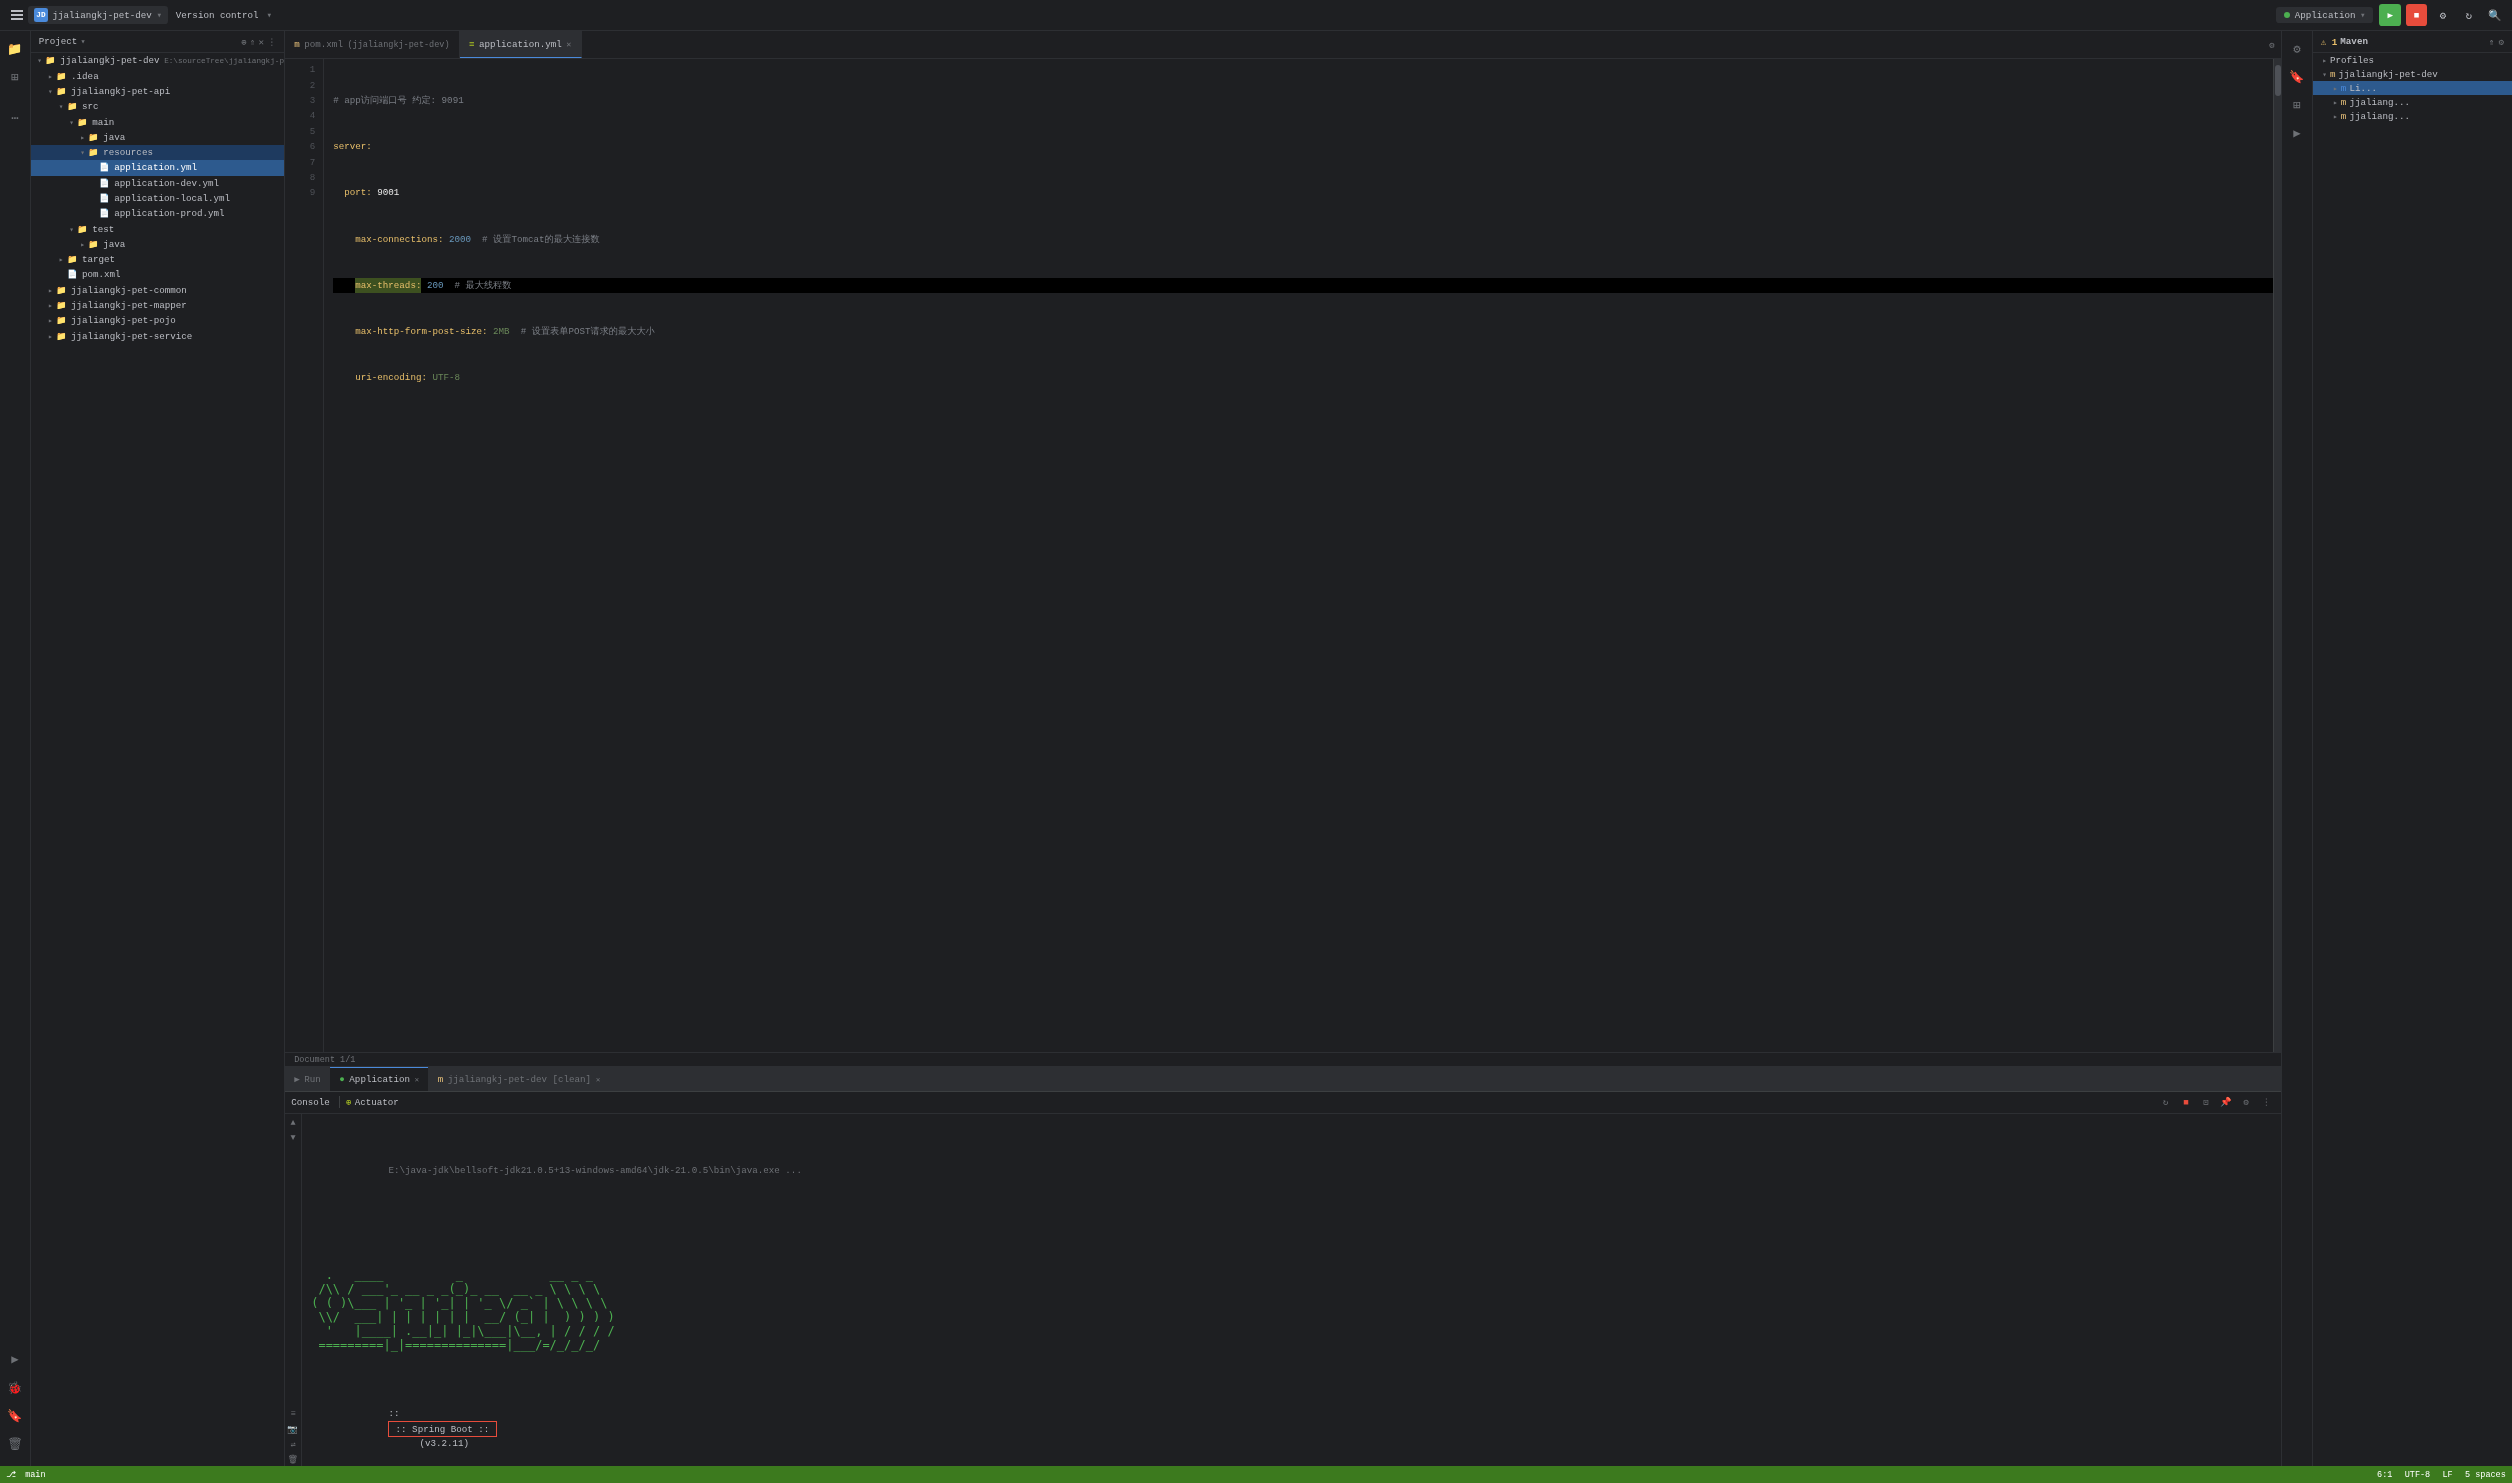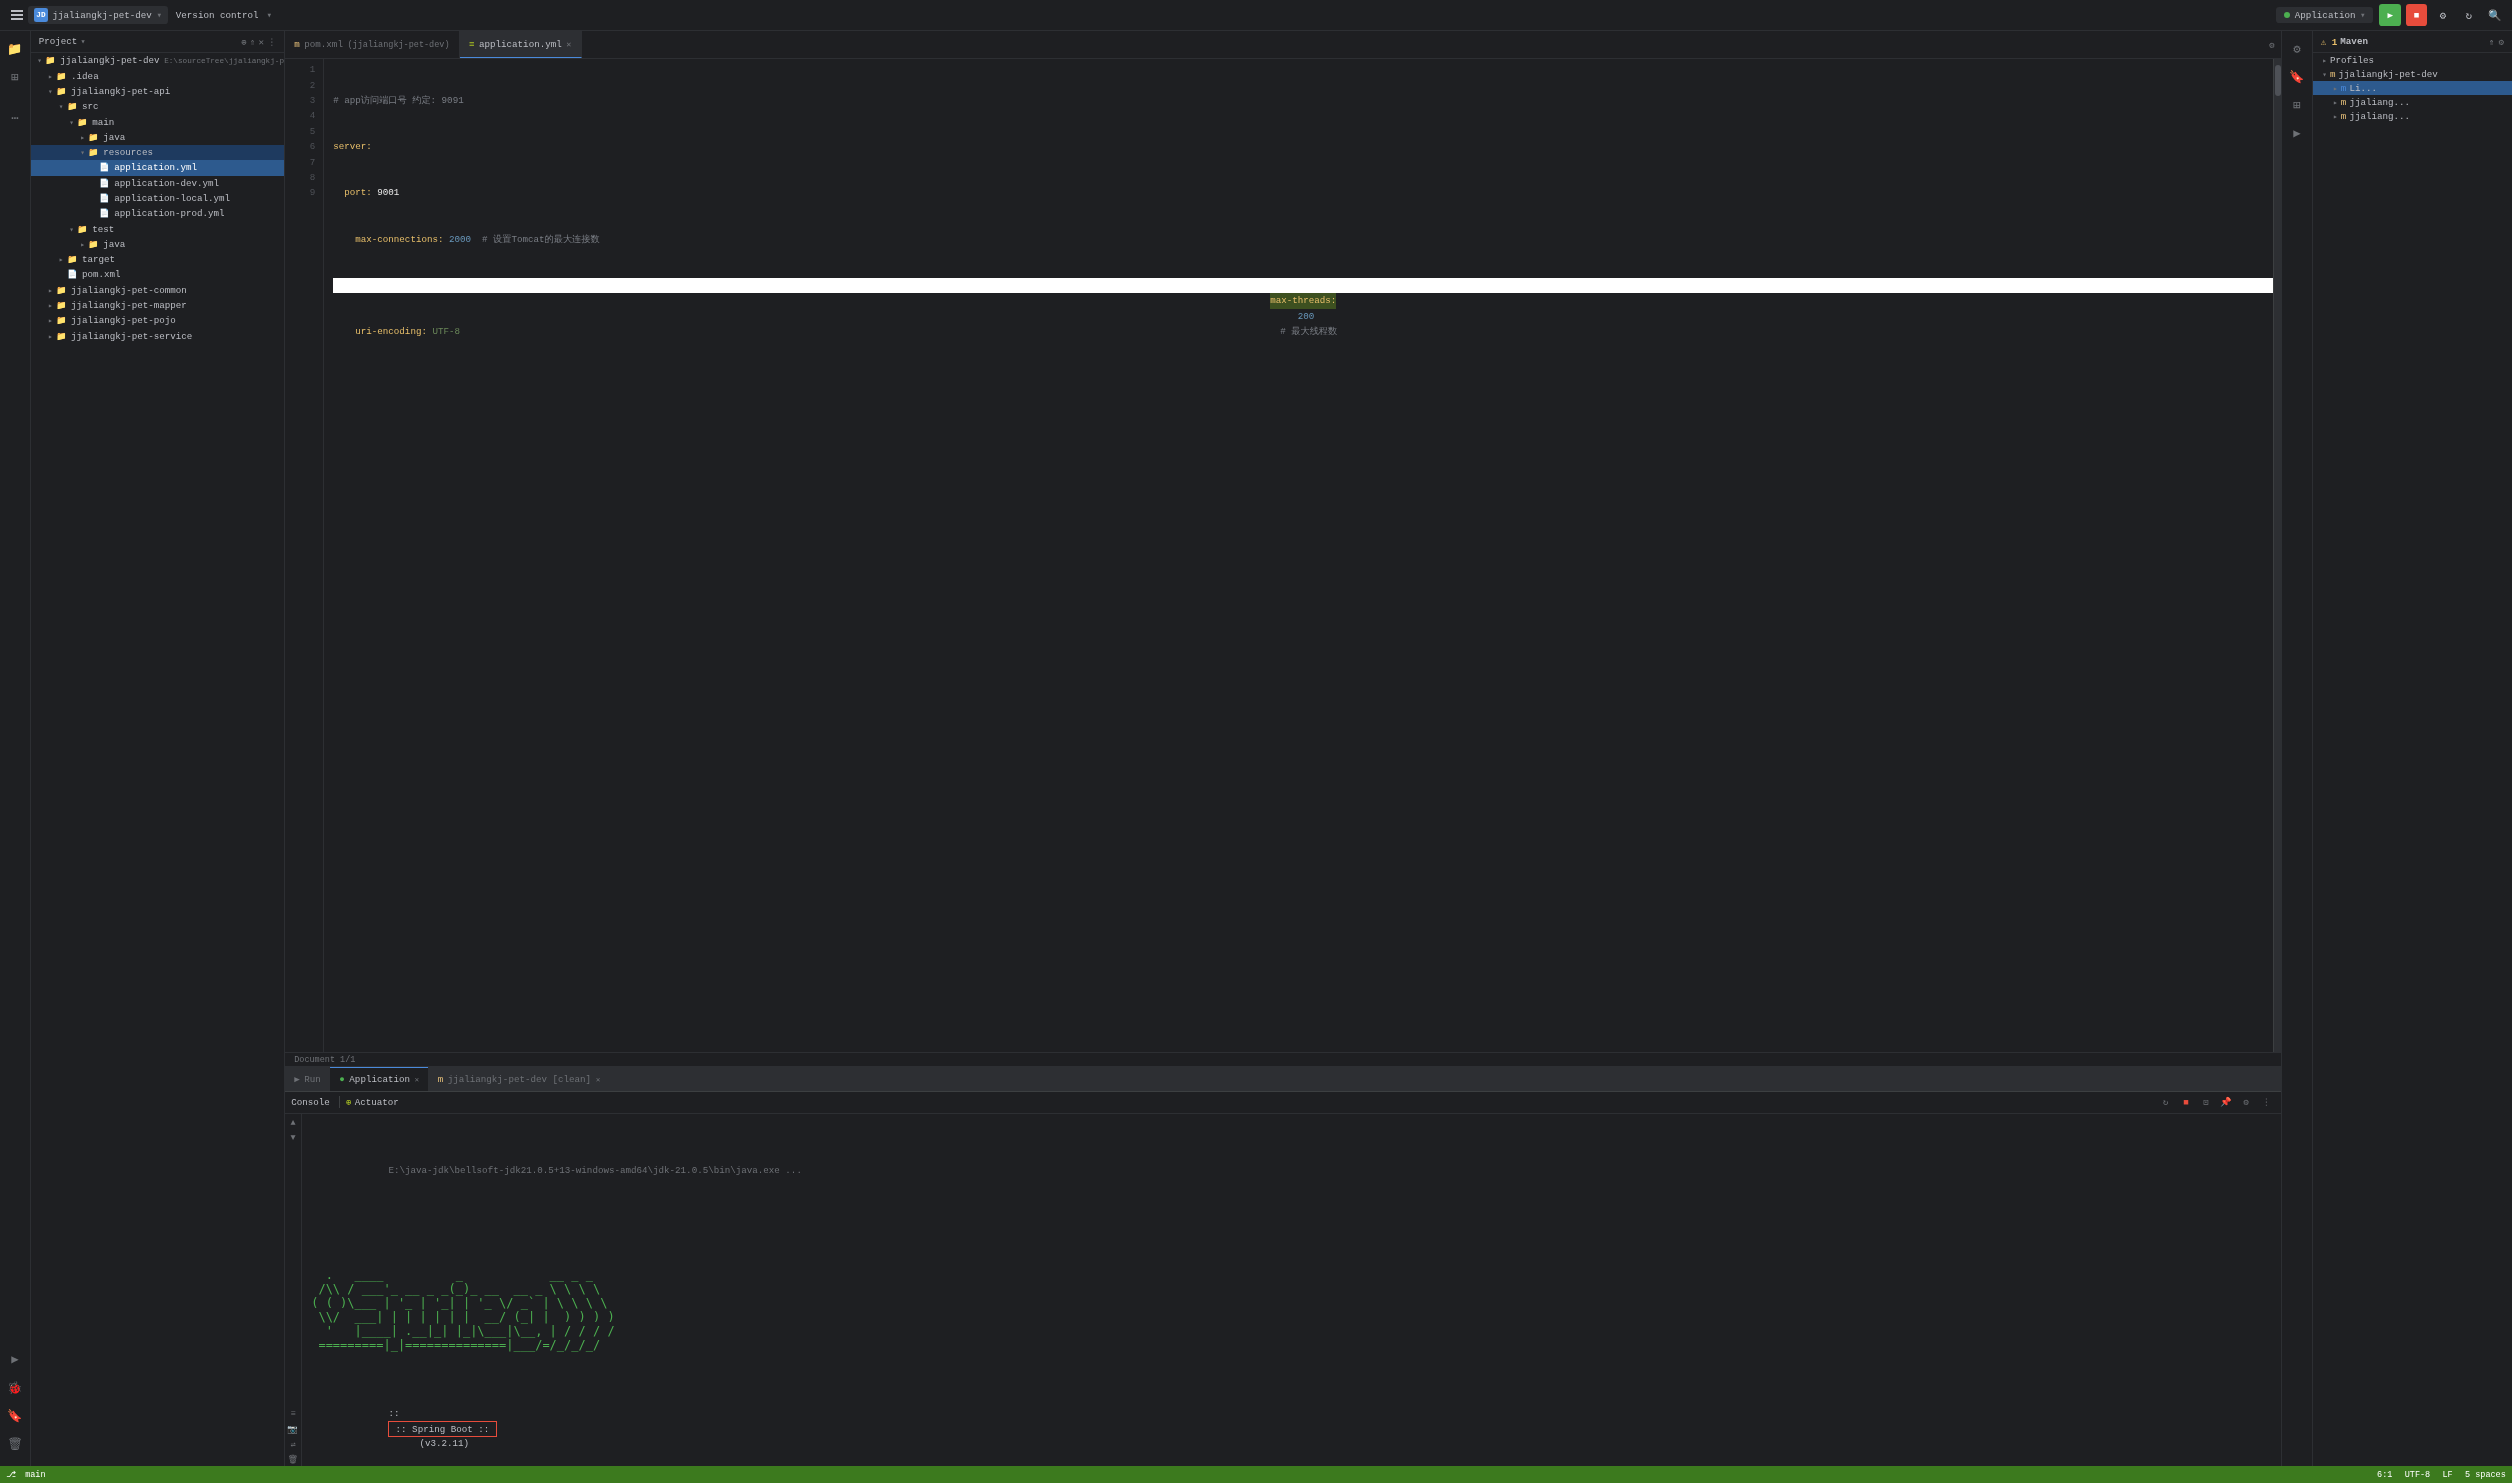--- a/index.html
+++ b/index.html
@@ -764,22 +764,25 @@
           </div>
           <div class="code-line">
             <span class="c-yellow">server:</span>
           </div>
           <div class="code-line">
             <span>&nbsp;&nbsp;</span><span class="c-yellow">port:</span><span class="c-white"> 9001</span>
           </div>
           <div class="code-line">
             <span>&nbsp;&nbsp;&nbsp;&nbsp;</span><span class="c-yellow">max-connections:</span><span class="c-num"> 2000</span><span class="c-comment">  # 设置Tomcat的最大连接数</span>
           </div>
-          <div class="code-line" style="background:#ffffff;flex-direction:column;">
+          <div class="code-line" style="background:#000000;">
             <span>&nbsp;&nbsp;&nbsp;&nbsp;</span><span class="c-yellow" style="background:#3d5020;">max-threads:</span><span class="c-num"> 200</span><span class="c-comment">  # 最大线程数</span>
+          </div>
+          <div class="code-line">
+            <span>&nbsp;&nbsp;&nbsp;&nbsp;</span><span class="c-yellow">max-http-form-post-size:</span><span class="c-str"> 2MB</span><span class="c-comment">  # 设置表单POST请求的最大大小</span>
           </div>
           <div class="code-line">
             <span>&nbsp;&nbsp;&nbsp;&nbsp;</span><span class="c-yellow">uri-encoding:</span><span class="c-str"> UTF-8</span>
           </div>
         </div>
 
         <div class="scrollbar-right">
           <div class="warning-line"></div>
           <div class="scrollbar-thumb"></div>
         </div>

